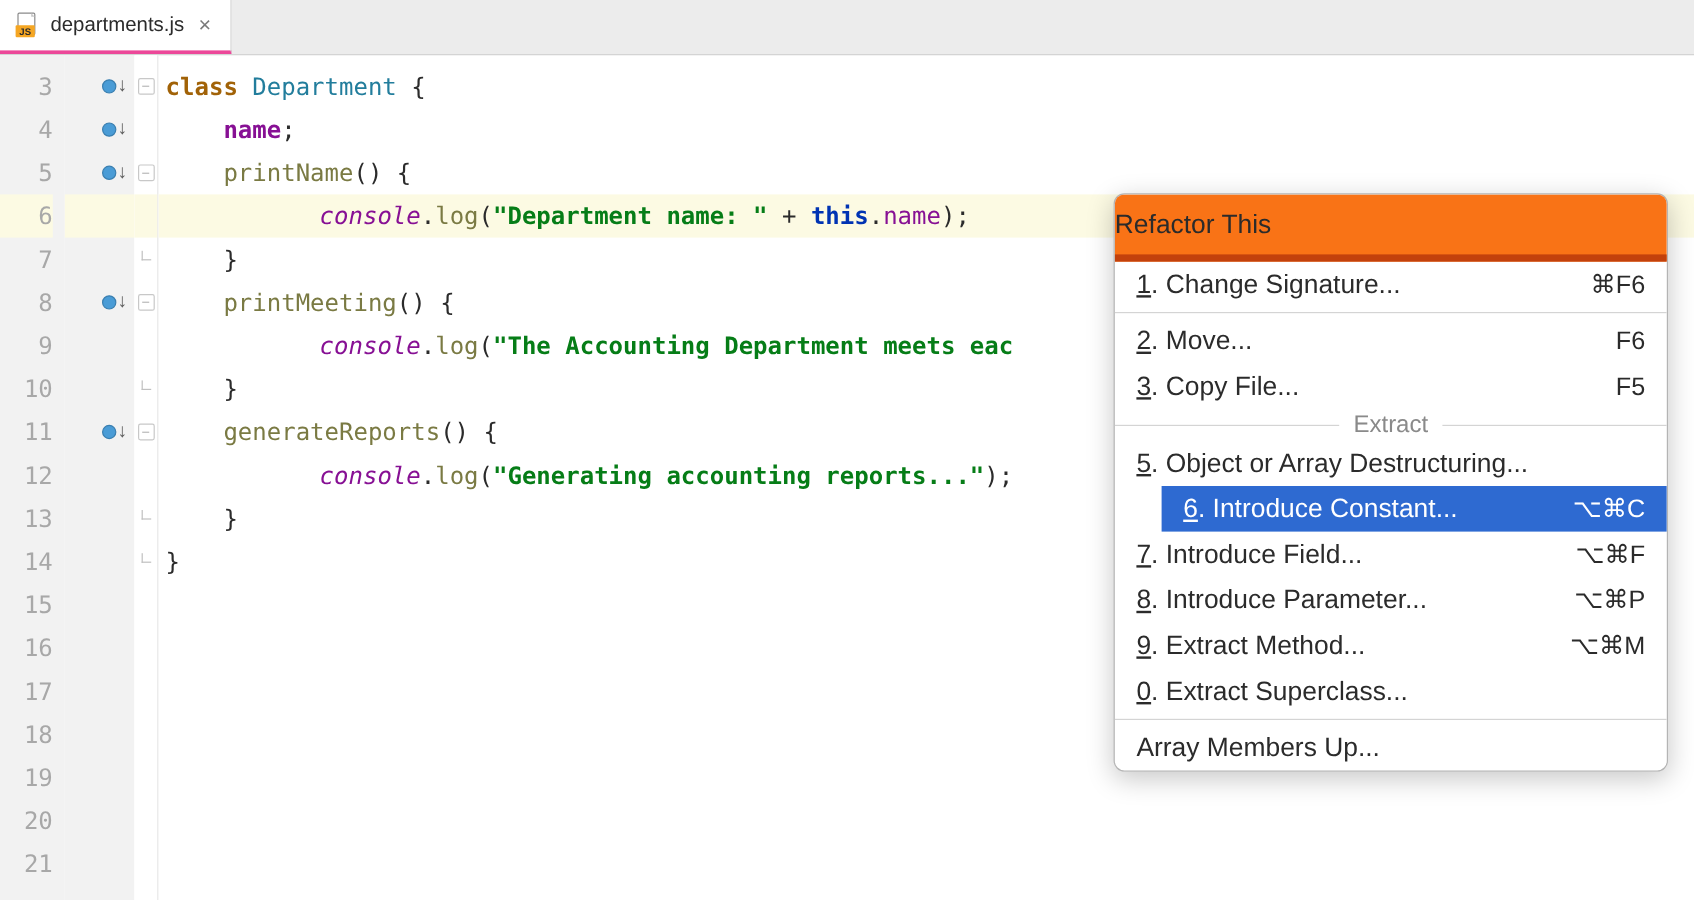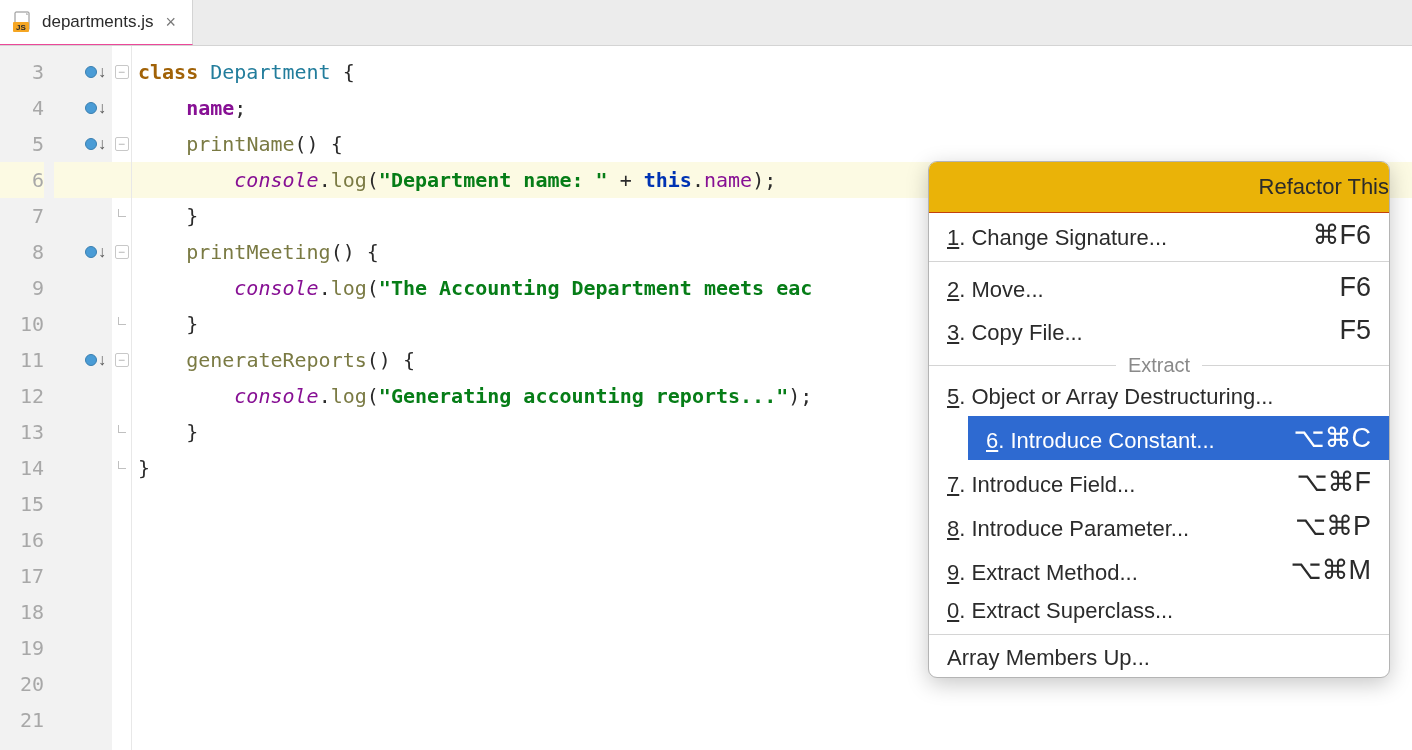--- a/index.html
+++ b/index.html
@@ -19,21 +19,21 @@
   align-items: stretch;
 }
 .tab {
   display: flex;
   align-items: center;
   background: #fff;
   border-right: 1px solid #d4d4d4;
   padding: 0 12px;
   gap: 8px;
   height: 100%;
-  border-bottom: 1px solid #ec4899;
+  border-bottom: 3px solid #ec4899;
   position: relative;
   top: 0;
 }
 .file-icon {
   width: 22px;
   height: 22px;
   display: flex;
   align-items: center;
   justify-content: center;
   position: relative;
@@ -152,64 +152,64 @@
   line-height: 36px;
   padding-left: 6px;
 }
 .code-line.highlighted {
   background: #fcfae3;
 }
 .kw { color: #a16207; font-weight: bold; }
 .ident { color: #227d9c; }
 .propname { color: #871094; font-weight: bold; }
 .methodname { color: #7a7a43; }
-.obj-italic { color: #871094; font-style: italic; }
+.obj-italic { color: #871094; font-style: italic; margin-left: 32px; }
 .method-call { color: #7a7a43; }
 .string { color: #067d17; font-weight: bold; }
 .this-kw { color: #0033b3; font-weight: bold; }
 .field-access { color: #871094; }
 .plain { color: #2b2b2b; }
 
 .popup {
   position: absolute;
   top: 115px;
   left: 928px;
   width: 462px;
   background: #fff;
   border: 1px solid #b4b4b4;
   border-radius: 9px;
   box-shadow: 0 6px 22px rgba(0,0,0,0.22);
   overflow: hidden;
   z-index: 10;
 }
 .popup-title {
-  background: #eab308;
-  border-bottom: 1px solid #c2410c;
-  text-align: right;
+  background: #f97316;
+  border-bottom: 6px solid #c2410c;
+  text-align: left;
   font-size: 22px;
   padding: 12px 0 12px 0;
   color: #2b2b2b;
 }
 .menu-item {
   display: flex;
   align-items: flex-end;
   justify-content: space-between;
   padding: 6px 18px;
   font-size: 22px;
   color: #2b2b2b;
   cursor: pointer;
 }
 .menu-item.selected {
   background: #2e6ad1;
   color: #fff;
   margin-left: 39px;
 }
 .menu-label-row { display: flex; align-items: baseline; gap: 4px; }
 .menu-num { }
-.menu-shortcut { color: #2b2b2b; font-size: 27px; }
+.menu-shortcut { color: #2b2b2b; font-size: 21px; }
 .menu-item.selected .menu-shortcut { color: #fff; }
 .menu-sep {
   height: 1px;
   background: #d4d4d4;
   margin: 4px 0;
 }
 .menu-group-label {
   position: relative;
   height: 26px;
   display: flex;

